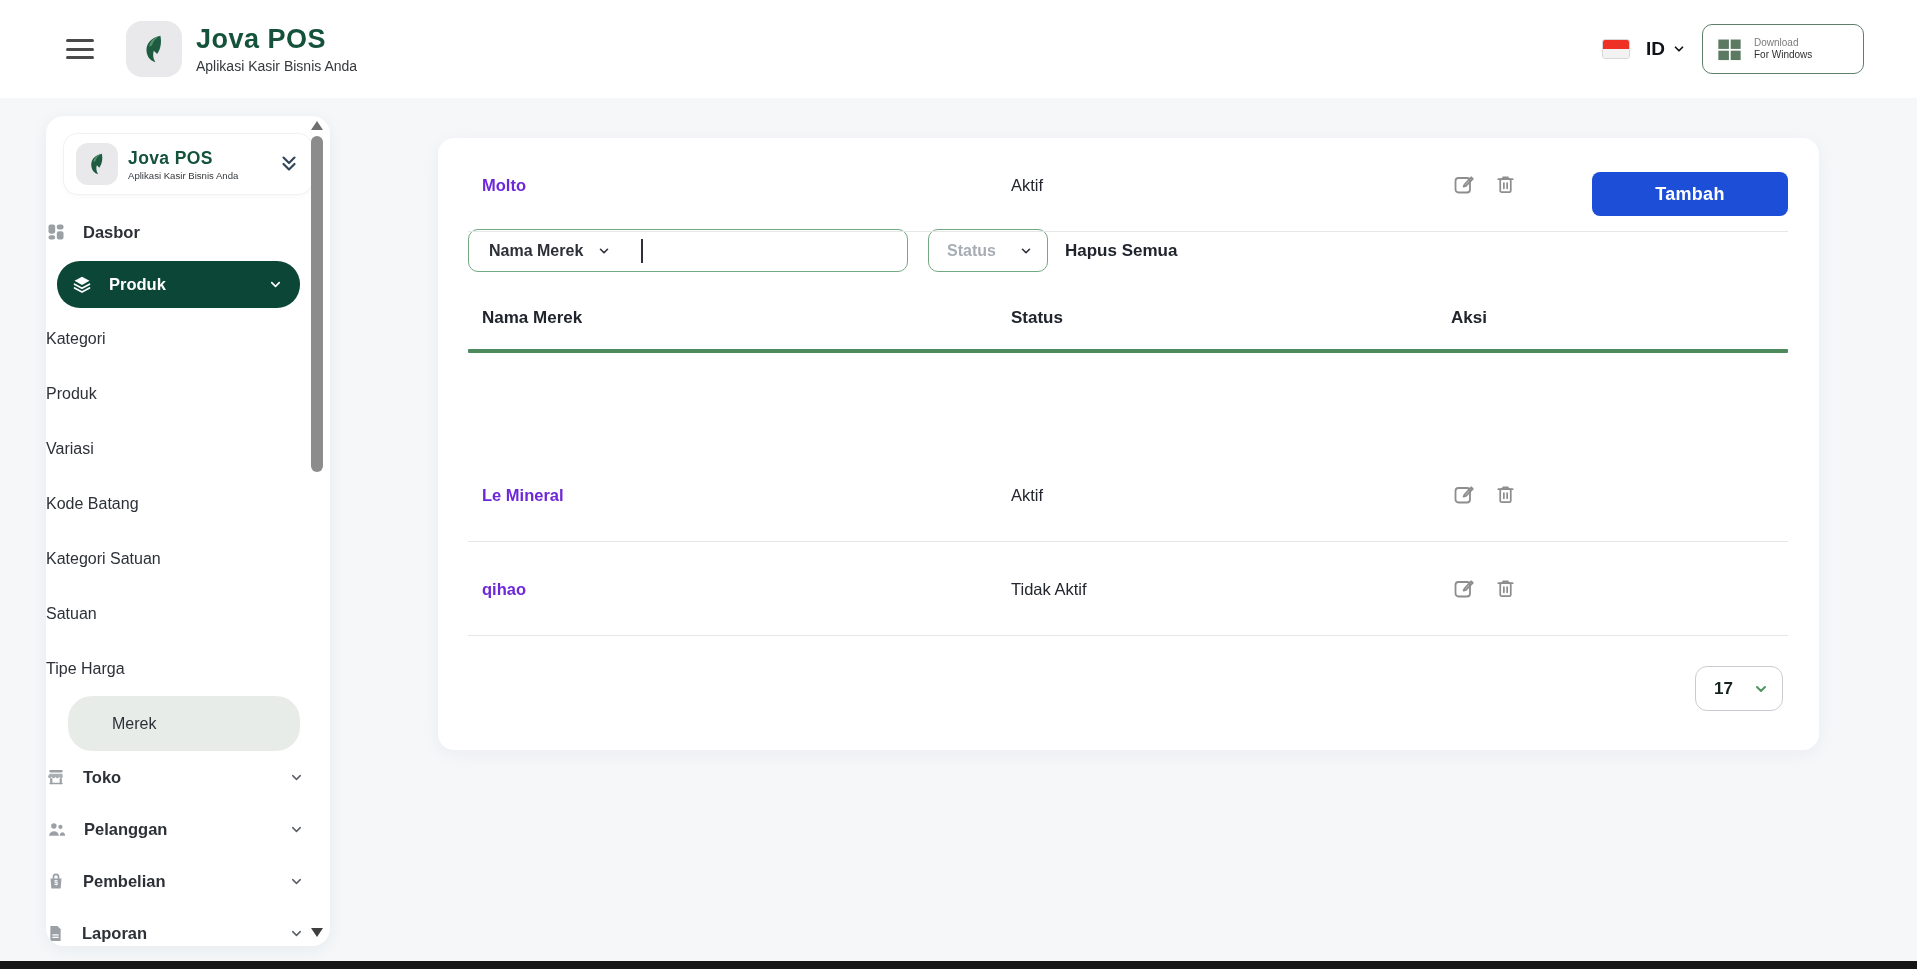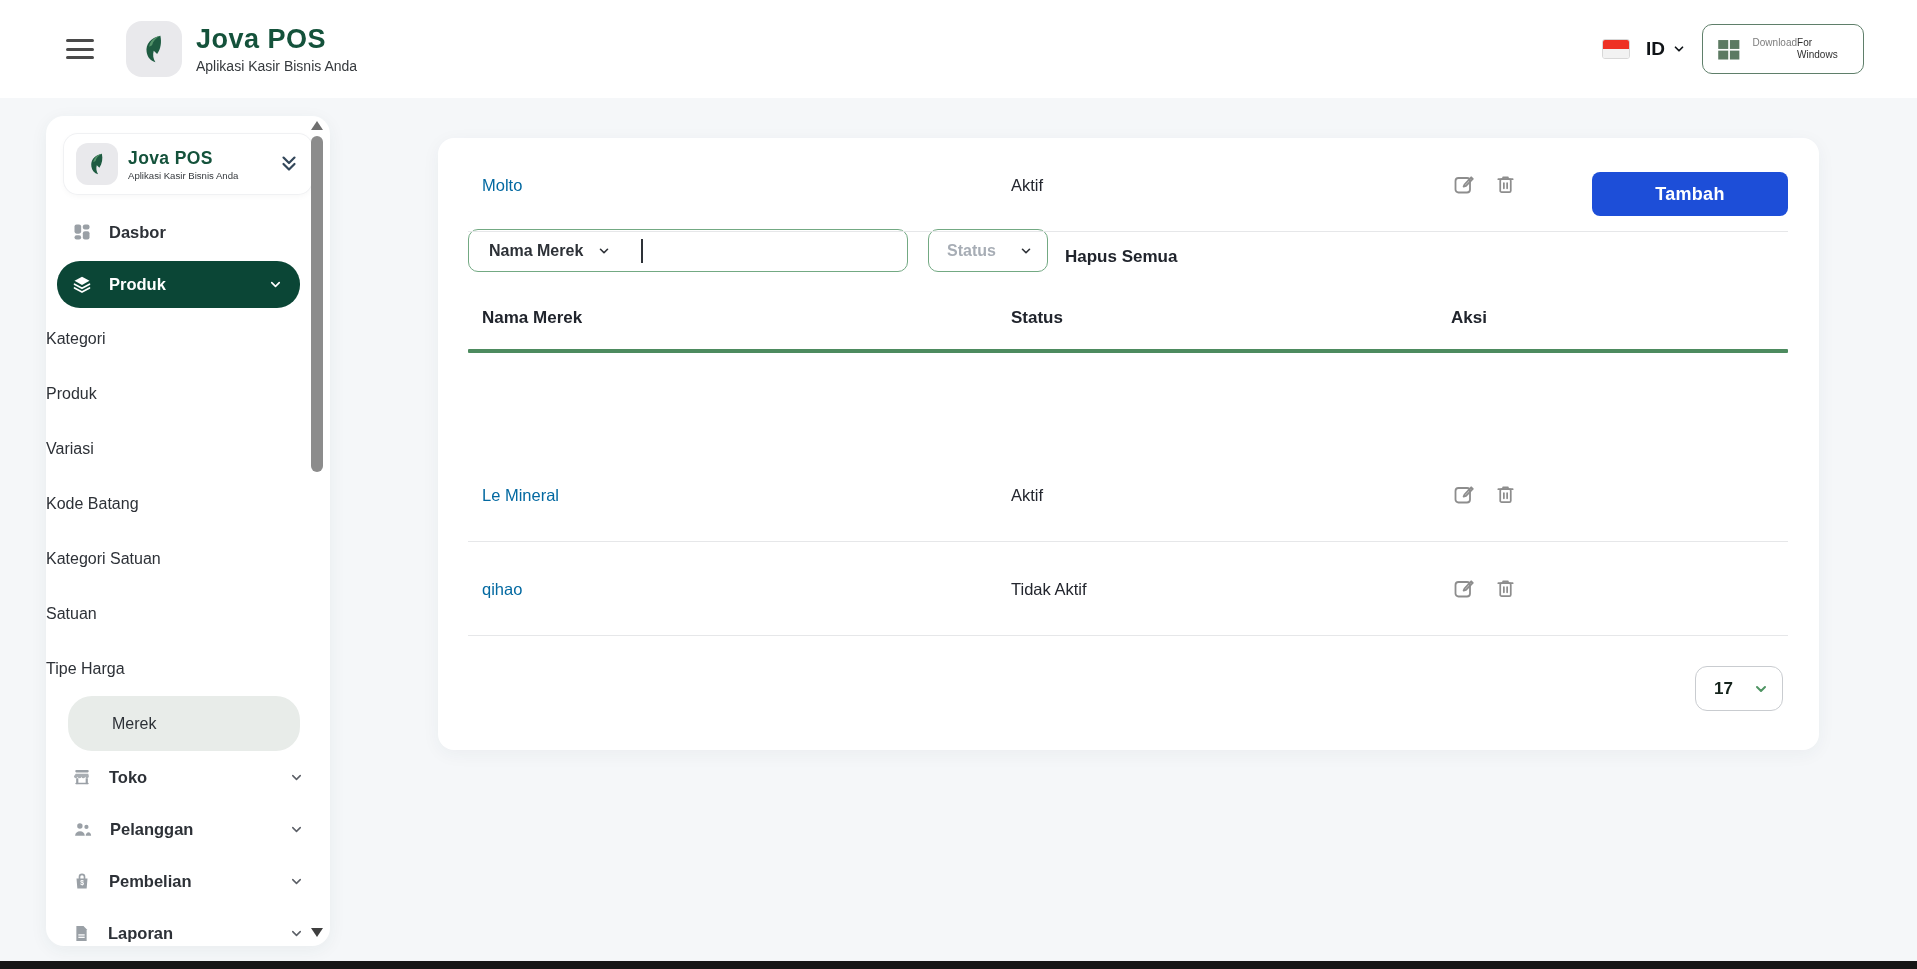--- a/index.html
+++ b/index.html
@@ -12,32 +12,32 @@
   .hamburger span { display:block; height:3px; border-radius:2px; background:#4a4a4a; }
   .brand { display:flex; align-items:center; margin-left:32px; gap:14px; }
   .brand-ico { width:56px; height:56px; border-radius:16px; background:#e9e9ec; display:flex; align-items:center; justify-content:center; }
   .brand-name { font-size:27px; font-weight:800; color:#14523b; letter-spacing:.5px; }
   .brand-tag  { font-size:14px; color:#35393d; margin-top:3px; }
   .top-right { position:absolute; right:53px; top:0; height:98px; display:flex; align-items:center; gap:16px; }
   .flag { width:28px; height:20px; border-radius:3px; overflow:hidden; border:1px solid #d8d8d8; }
   .flag .r { height:50%; background:#ee3124; } .flag .w { height:50%; background:#f2f2f2; }
   .lang { display:flex; align-items:center; gap:7px; font-size:19px; font-weight:700; color:#101418; cursor:pointer; }
   .dl-btn { width:162px; height:50px; border:1.3px solid #5f7f6a; border-radius:10px; background:#fff; display:flex; align-items:center; gap:11px; padding:0 13px; cursor:pointer; }
-  .dl-txt { display:flex; flex-direction:row; line-height:1.25; text-align:left; }
+  .dl-txt { display:flex; flex-direction:column; line-height:1.25; text-align:left; }
   .dl-top { font-size:10px; color:#7b7b7b; }
   .dl-bot { font-size:10px; color:#2f2f2f; }
 
   
   .sidebar { position:absolute; left:46px; top:116px; width:284px; height:830px; background:#fff; border-radius:18px; box-shadow:0 4px 18px rgba(40,60,70,.06); overflow:hidden; }
   .side-logo { margin:18px 18px 12px 18px; height:60px; border-radius:14px; background:#fff; box-shadow:0 0 0 1px #f0f1f3, 0 2px 6px rgba(0,0,0,.04); display:flex; align-items:center; padding:0 12px; gap:10px; }
   .side-logo .ico { width:42px; height:42px; border-radius:12px; background:#e9e9ec; display:flex; align-items:center; justify-content:center; }
   .sl-name { font-size:17.5px; font-weight:800; color:#14523b; letter-spacing:.4px; }
   .sl-tag  { font-size:9.6px; color:#35393d; margin-top:1px; }
   .collapse { margin-left:auto; cursor:pointer; display:flex; }
-  .mrow { display:flex; align-items:center; gap:17px; height:52px; padding-left:26px; cursor:pointer; font-size:16.5px; font-weight:600; color:#2d3137; }
+  .mrow { display:flex; align-items:center; gap:17px; height:52px; cursor:pointer; font-size:16.5px; font-weight:600; color:#2d3137; }
   .mrow .chev { margin-left:auto; margin-right:26px; display:flex; }
   .mrow-active { margin:3px 30px 3px 11px; height:47px; border-radius:23px; background:#0b4636; color:#fff; padding-left:15px; width:243px; }
   .mrow-active .chev { margin-right:17px; }
   .submenu .srow { height:55px; display:flex; align-items:center; font-size:16px; font-weight:500; color:#2d3137; cursor:pointer; }
   .srow-active { margin-left:22px; width:232px; height:48px; border-radius:24px; background:#e8ece9; padding-left:44px !important; }
   .icon-g { color:#9aa0a6; display:flex; }
 
   
   .sscroll { position:absolute; top:0; right:5px; width:16px; height:100%; }
   .s-up { position:absolute; top:5px; left:2px; width:0; height:0; border-left:6px solid transparent; border-right:6px solid transparent; border-bottom:9px solid #6f6f6f; }
@@ -48,30 +48,30 @@
   .card { position:absolute; left:438px; top:138px; width:1381px; height:612px; background:#fff; border-radius:16px; box-shadow:0 4px 18px rgba(40,60,70,.05); }
   .btn-add { position:absolute; top:34px; right:31px; width:196px; height:44px; border:none; border-radius:8px; background:#1d4ed8; color:#fff; font-family:inherit; font-size:18px; font-weight:700; letter-spacing:.3px; cursor:pointer; }
   .filter-combo { position:absolute; left:30px; top:91px; width:440px; height:43px; border:1.5px solid #73a983; border-radius:10px; display:flex; align-items:center; padding-left:20px; background:#fff; }
   .fc-label { font-size:16px; font-weight:600; color:#2d3137; }
   .fc-chev { margin-left:14px; display:flex; cursor:pointer; }
   .caret { width:2px; height:24px; background:#2d3137; margin-left:30px; }
   .fc-input { flex:1; border:none; outline:none; height:100%; font-family:inherit; font-size:16px; color:#2d3137; background:transparent; padding:0 10px; }
   .filter-status { position:absolute; left:490px; top:91px; width:120px; height:43px; border:1.5px solid #73a983; border-radius:10px; display:flex; align-items:center; padding:0 14px 0 18px; background:#fff; cursor:pointer; }
   .fs-label { font-size:16px; font-weight:600; color:#a7adb5; }
   .fs-chev { margin-left:auto; display:flex; }
-  .clear-all { position:absolute; left:627px; top:97px; height:43px; display:flex; align-items:center; font-size:17px; font-weight:700; color:#20242c; cursor:pointer; }
+  .clear-all { position:absolute; left:627px; top:91px; height:43px; display:flex; align-items:center; font-size:17px; font-weight:700; color:#20242c; cursor:pointer; }
 
   .thead { position:absolute; top:170px; left:0; width:100%; height:30px; }
   .th { position:absolute; font-size:17px; font-weight:700; color:#20242c; }
   .th-name { left:44px; } .th-status { left:573px; } .th-aksi { left:1013px; }
   .thead-line { position:absolute; top:211px; left:30px; width:1320px; height:4px; background:#4d8b5f; border-radius:1px; }
 
   .trow { position:absolute; left:30px; width:1320px; height:94px; border-bottom:1px solid #e6e7e9; }
   .trow:nth-of-type(1) { top:216px; } .trow2 { top:310px; } .trow3 { top:404px; }
-  .td-name { position:absolute; left:14px; top:50%; transform:translateY(-50%); font-size:16.5px; font-weight:400; color:#0369a1; }
+  .td-name { position:absolute; left:14px; top:50%; transform:translateY(-50%); font-size:16.5px; font-weight:700; color:#6d28d9; }
   .td-status { position:absolute; left:543px; top:50%; transform:translateY(-50%); font-size:16.5px; font-weight:500; color:#23262e; }
   .td-actions { position:absolute; left:984px; top:50%; transform:translateY(-50%); display:flex; gap:18px; }
   .act { cursor:pointer; display:flex; color:#8d8d8d; }
 
   .pagesize { position:absolute; left:1257px; top:528px; width:88px; height:45px; border:1.3px solid #c9ccd0; border-radius:12px; background:#fff; display:flex; align-items:center; padding:0 13px 0 18px; cursor:pointer; }
   .ps-val { font-size:17px; font-weight:600; color:#15231c; }
   .ps-chev { margin-left:auto; display:flex; color:#4f9463; }
 
   .bottombar { position:absolute; left:0; bottom:0; width:100%; height:8px; background:#161616; }
 </style>

